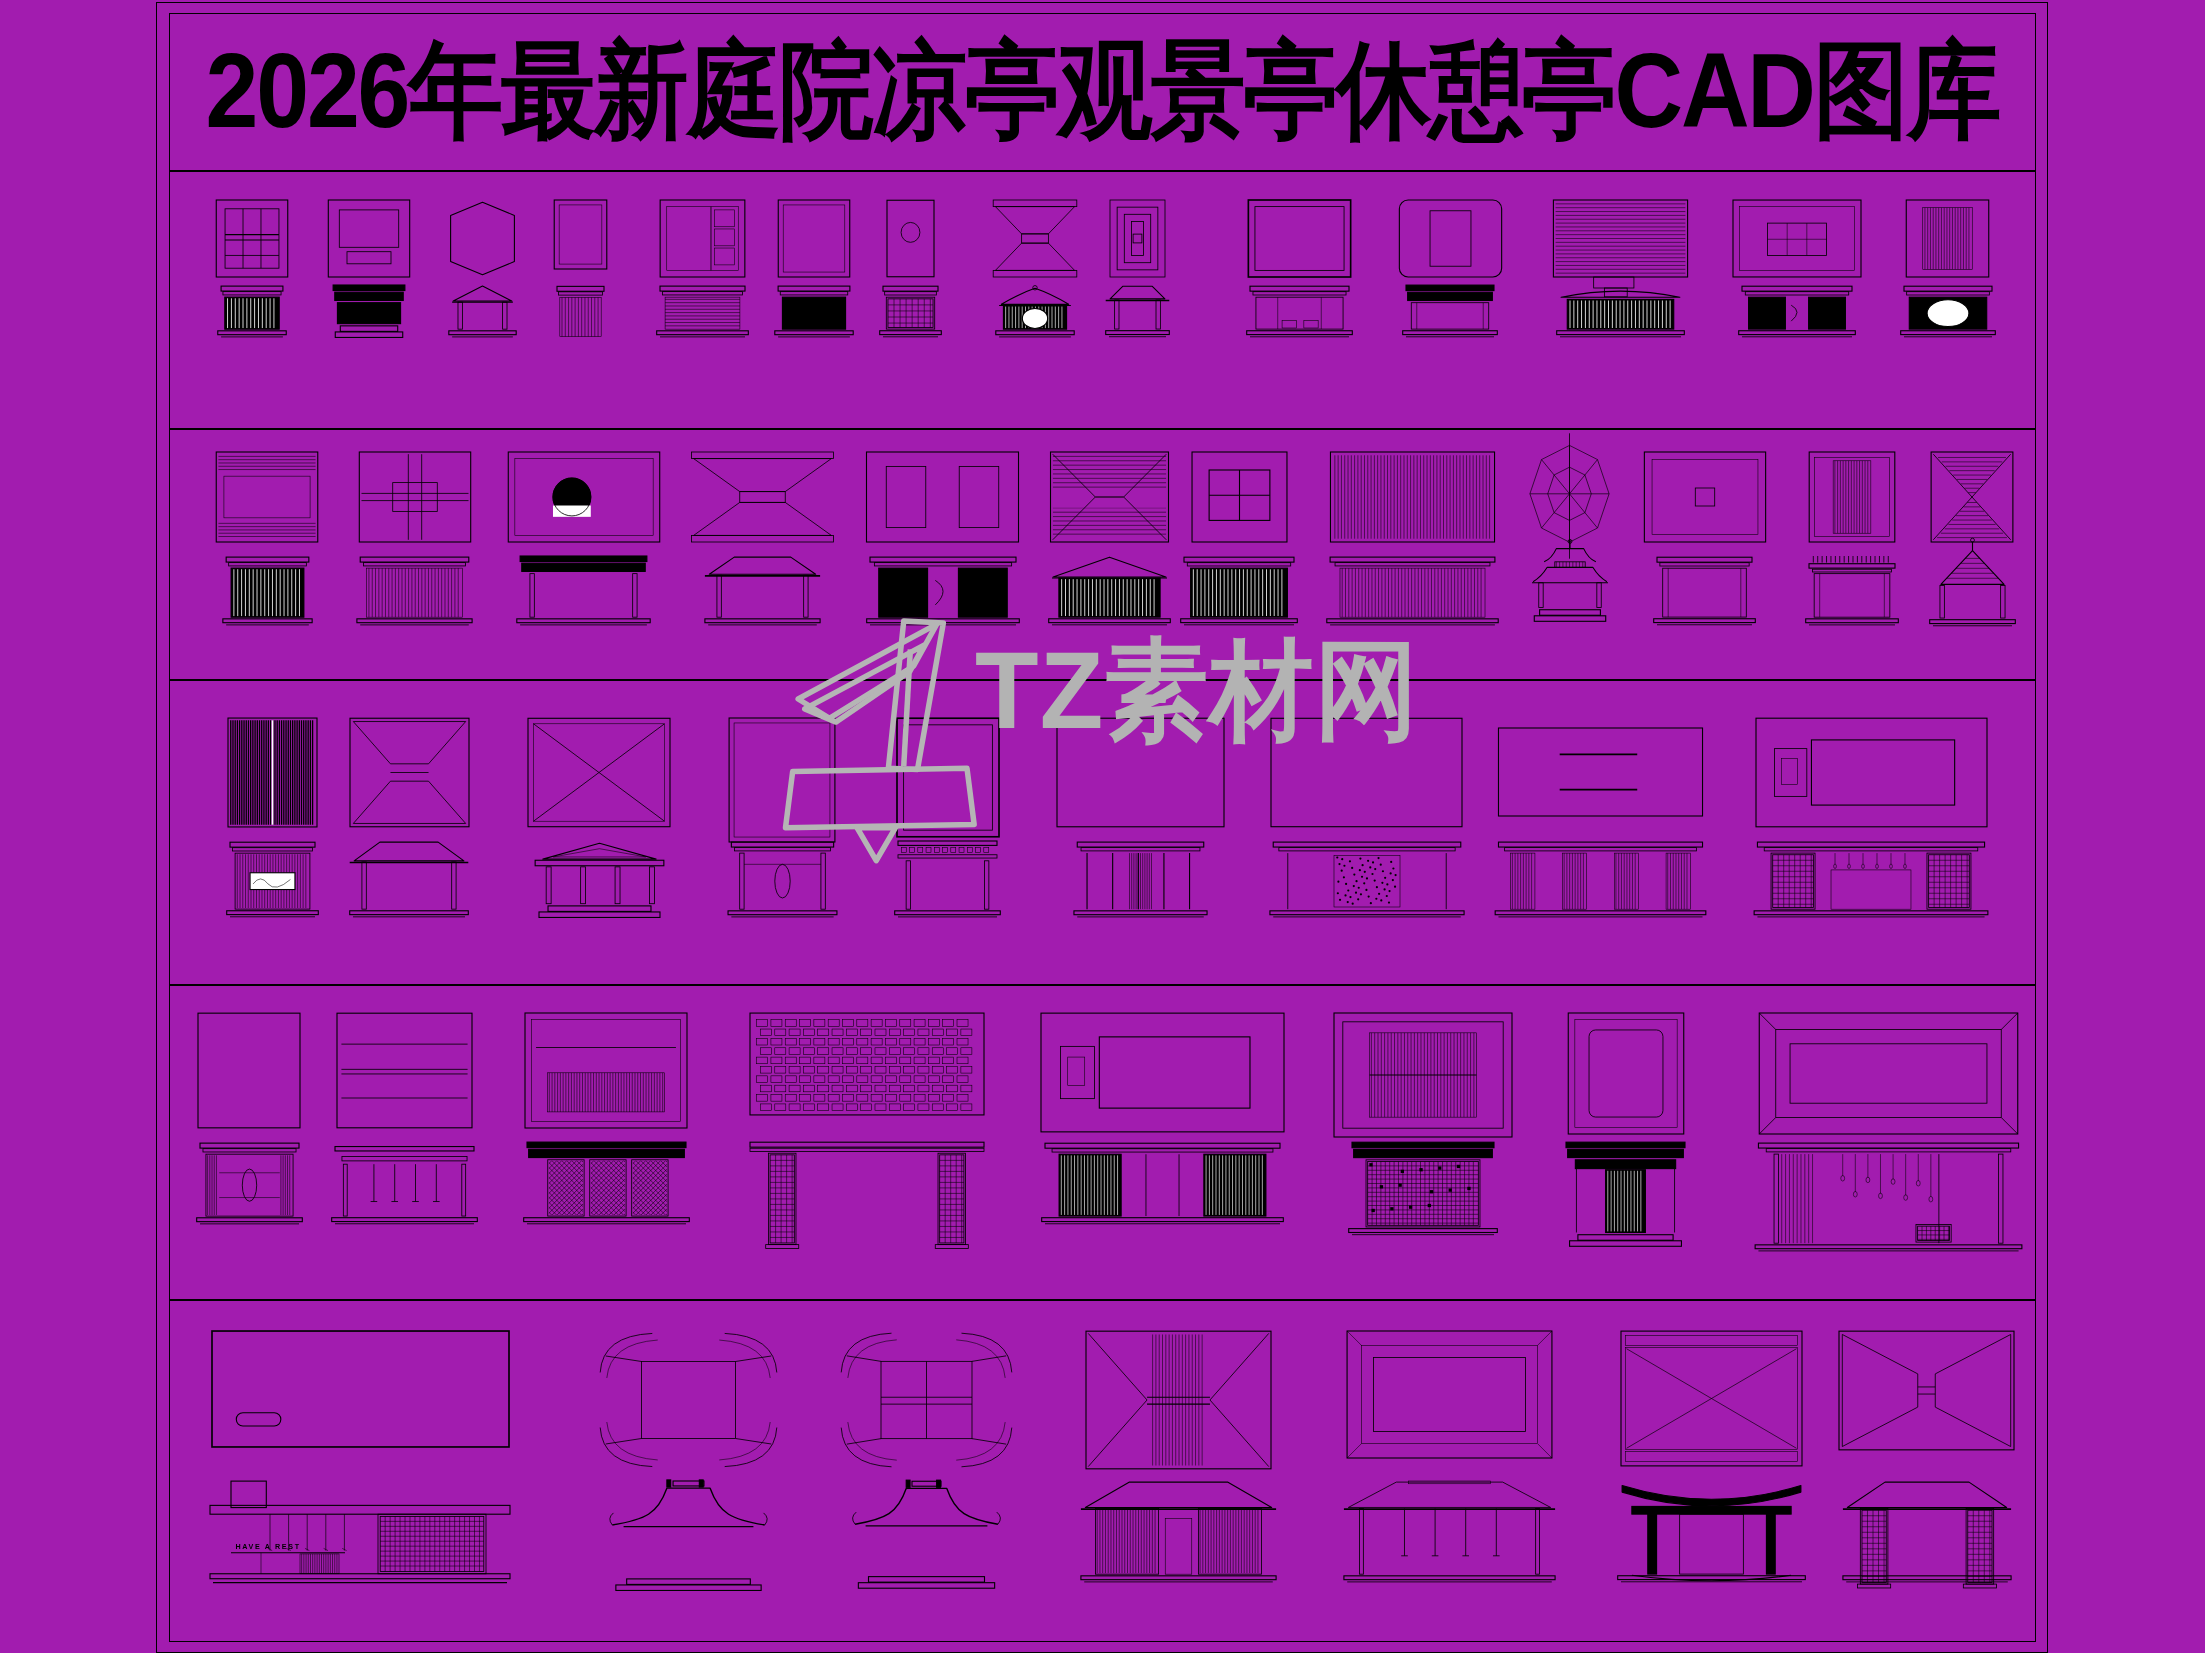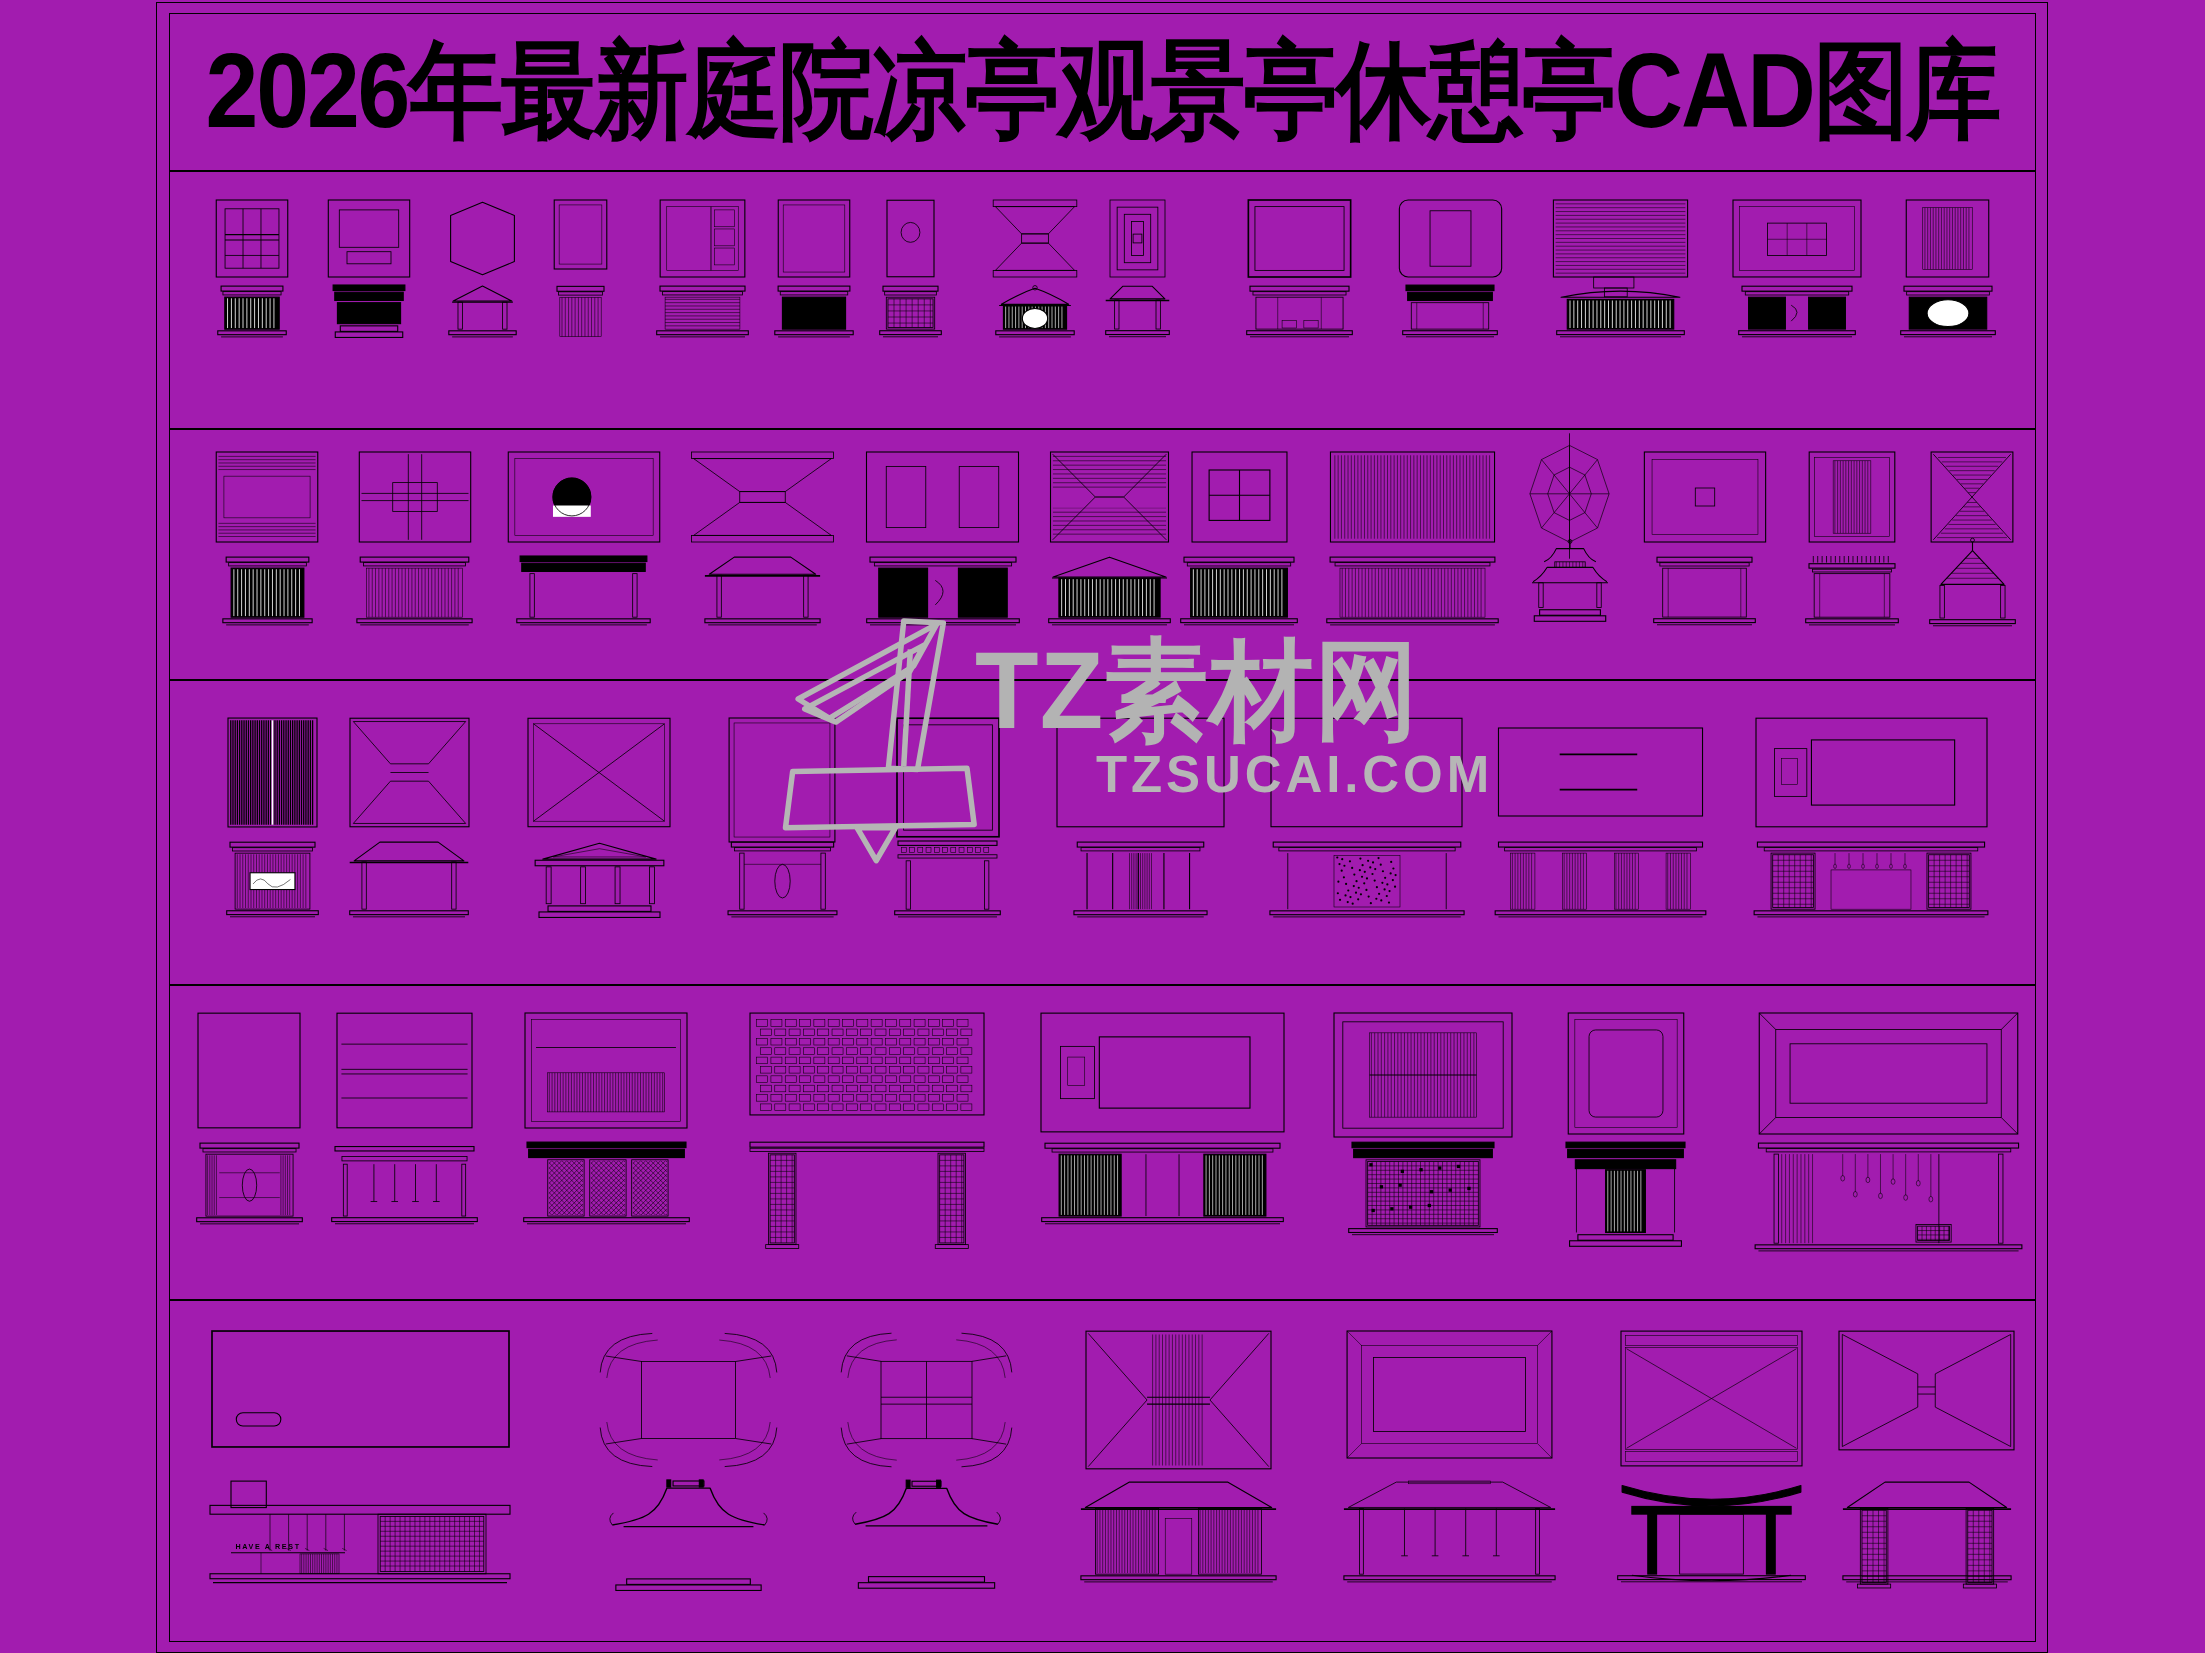--- a/index.html
+++ b/index.html
@@ -2127,16 +2127,15 @@
       <g fill="none" stroke="#b5b5b5" stroke-width="10" stroke-linejoin="round">
         <path d="M225,8 L297,12 L250,278 L197,276 Z"></path>
         <path d="M33,150 L285,14 L243,90 L90,185 Z"></path>
         <path d="M45,168 L262,52 L236,100 L102,192 Z"></path>
         <path d="M23,282 L340,276 L353,378 L10,384 Z"></path>
         <path d="M140,384 L210,384 L175,444 Z"></path>
         <line x1="237" y1="60" x2="225" y2="272"></line>
       </g>
     </svg>
     <div id="wm-brand">TZ素材网</div>
-    <div id="wm-domain">TZSUCAI.COM</div>
   </div>
 </div>
 
 
 </body></html>

